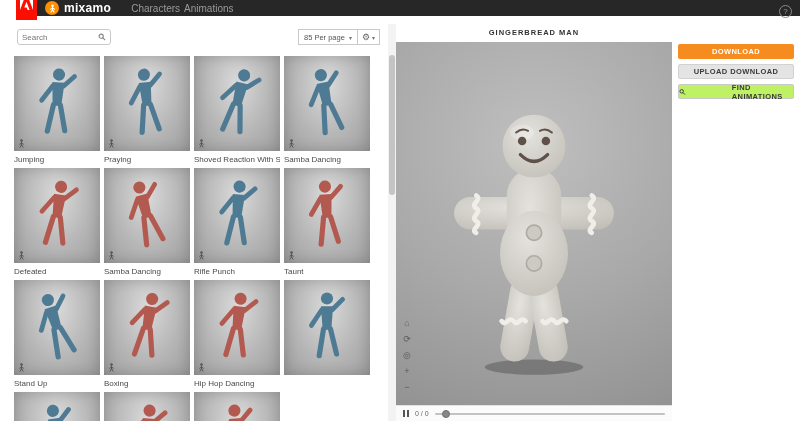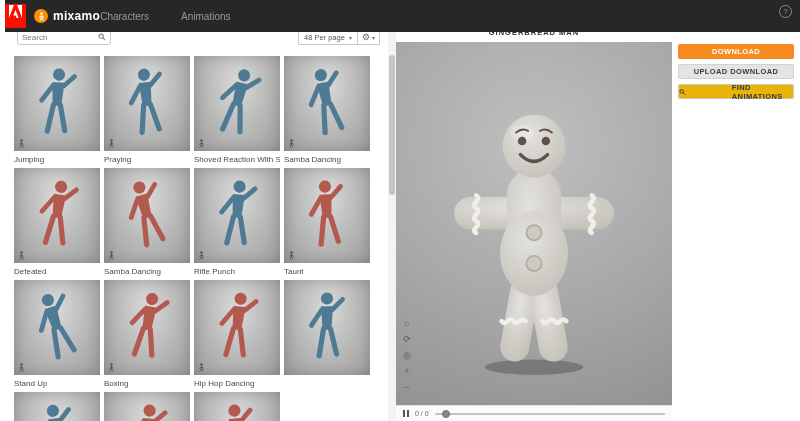--- a/index.html
+++ b/index.html
@@ -1,29 +1,29 @@
 <!DOCTYPE html>
 <html><head>
 <meta charset="utf-8">
 <style>
   * { margin:0; padding:0; box-sizing:border-box; }
   html,body { width:800px; height:421px; overflow:hidden; background:#fff;
     font-family:"Liberation Sans", sans-serif; }
 
   
-  .header { position:absolute; top:0; left:5px; right:0; height:32px;
+  .header { position:absolute; top:0; left:16px; right:0; height:16px;
     background:#272727; display:flex; align-items:center; z-index:10; }
   .adobe-logo { width:21px; height:24px; background:#fa0f00;
     display:flex; align-items:flex-start; justify-content:center; }
   .adobe-logo svg { width:13px; height:15px; margin-top:0; }
   .brand { display:flex; align-items:center; margin-left:8px; gap:5px; }
   .brand-icon { width:14px; height:14px; border-radius:50%; background:#ff8e00;
     display:flex; align-items:center; justify-content:center; }
   .brand-text { color:#fff; font-size:12px; font-weight:bold; letter-spacing:.3px; }
-  .nav { display:flex; gap:32px; }
+  .nav { display:flex; gap:4px; margin-left:20px; }
   .nav-item { color:#9a9a9a; font-size:10px; cursor:pointer; }
   .help { position:absolute; right:8px; top:5px; width:13px; height:13px;
     border:1px solid #8a8a8a; border-radius:50%; color:#9a9a9a; font-size:8px;
     display:flex; align-items:center; justify-content:center; cursor:pointer; }
 
   
   .left-panel { position:absolute; top:24px; left:0; width:388px; bottom:0; background:#fff;padding-left:9px; }
   .toolbar { height:26px; display:flex; align-items:center;
     justify-content:space-between; padding:0 8px; }
   .search-box { width:94px; height:16px; border:1px solid #c9c9c9; border-radius:3px;
@@ -80,21 +80,21 @@
     background:#878787; border:1px solid #6f6f6f; cursor:pointer; }
 
   
   .sidebar { position:absolute; top:24px; left:672px; right:0; bottom:0; background:#fff;
     padding:20px 6px 0; display:flex; flex-direction:column; gap:5px; }
   .btn { height:15px; font-size:7.5px; font-weight:bold; letter-spacing:.4px;
     display:flex; align-items:center; justify-content:center; gap:3px;
     border-radius:2px; cursor:pointer; }
   .btn-download { background:#f68b1f; color:#fff; }
   .btn-upload { background:#e4e4e4; color:#3a3a3a; border:1px solid #d2d2d2; }
-  .btn-find { background:#eab308; color:#3a3a3a; border:1px solid #c9c9c9;gap:46px; }
+  .btn-find { background:#bef264; color:#3a3a3a; border:1px solid #c9c9c9;gap:46px; }
   .mag { width:8px; height:8px; }
   .mag circle { fill:none; stroke:currentColor; stroke-width:1.4; }
   .mag line { stroke:currentColor; stroke-width:1.4; }
 </style>
 </head>
 <body>
 
 <div class="header">
   <div class="adobe-logo">
     <svg viewBox="0 0 23 23">
@@ -121,21 +121,21 @@
   <div class="toolbar">
     <div class="search-box">
       <input type="text" placeholder="Search" style="">
       <svg class="mag" viewBox="0 0 10 10" style="color:#888">
         <circle cx="4" cy="4" r="2.6"></circle>
           <line x1="6" y1="6" x2="9" y2="9"></line>
       </svg>
     </div>
     <div class="toolbar-right">
       <div class="per-page">
-        <span>48 Per page</span>
+        <span>85 Per page</span>
         <span class="caret">▾</span>
       </div>
       <div class="gear-btn">
         <span>⚙</span>
         <span class="caret">▾</span>
       </div>
     </div>
   </div>
 
   <div class="grid">

